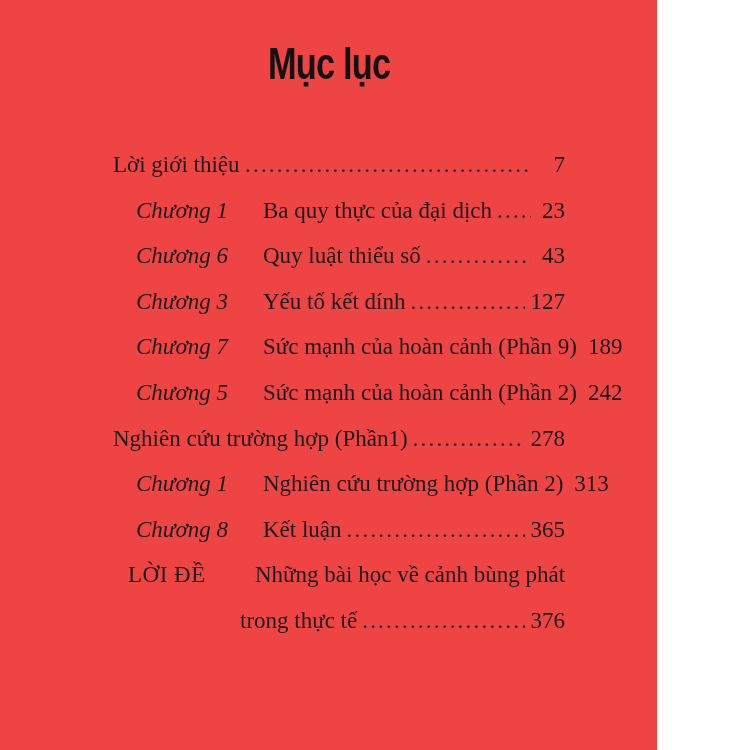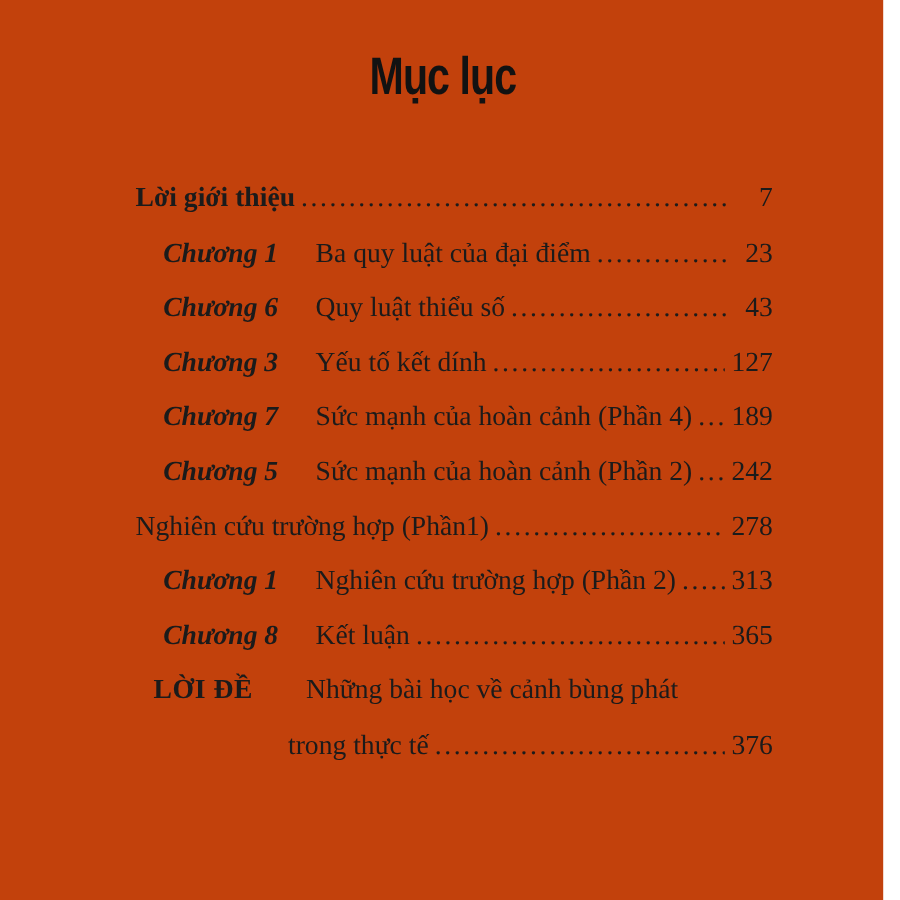--- a/index.html
+++ b/index.html
@@ -2,23 +2,23 @@
 <html><head>
 <meta charset="utf-8">
 <style>
   html, body {
     margin: 0;
     padding: 0;
     background: #ffffff;
   }
   .page {
     position: relative;
-    width: 736px;
+    width: 657px;
     height: 750px;
-    background: #c2410c;
+    background: #ef4444;
     color: #1b1b1b;
     overflow: hidden;
     font-family: "Liberation Serif", serif;
   }
   .title-wrap {
     margin: 42px 0 0 0;
     text-align: center;
   }
   .title-text {
     display: inline-block;
@@ -38,21 +38,20 @@
     display: flex;
     align-items: baseline;
     height: 45.6px;
     font-size: 23px;
     line-height: 45.6px;
     color: #1b1b1b;
   }
   .label {
     flex: 0 0 127px;
     white-space: nowrap;
-    font-weight: bold;
   }
   .label.italic { font-style: italic; margin-left: 23px; }
   .label.caps   { letter-spacing: 0.5px; margin-left: 15px; }
   .title {
     flex: 0 0 auto;
     white-space: nowrap;
   }
   .leader {
     flex: 1 1 auto;
     overflow: hidden;
@@ -81,42 +80,42 @@
   <div class="toc">
   <div class="row">
     <span class="label">Lời giới thiệu</span>
     <span class="title"></span>
     <span class="leader">..........................................................................................</span>
     <span class="page-num">7</span>
   </div>
 
   <div class="row">
     <span class="label italic">Chương 1</span>
-    <span class="title">Ba quy luật của đại điểm</span>
+    <span class="title">Ba quy thực của đại dịch</span>
     <span class="leader">..........................................................................................</span>
     <span class="page-num">23</span>
   </div>
 
   <div class="row">
     <span class="label italic">Chương 6</span>
     <span class="title">Quy luật thiểu số</span>
     <span class="leader">..........................................................................................</span>
     <span class="page-num">43</span>
   </div>
 
   <div class="row">
     <span class="label italic">Chương 3</span>
     <span class="title">Yếu tố kết dính</span>
     <span class="leader">..........................................................................................</span>
     <span class="page-num">127</span>
   </div>
 
   <div class="row">
     <span class="label italic">Chương 7</span>
-    <span class="title">Sức mạnh của hoàn cảnh (Phần 4)</span>
+    <span class="title">Sức mạnh của hoàn cảnh (Phần 9)</span>
     <span class="leader">..........................................................................................</span>
     <span class="page-num">189</span>
   </div>
 
   <div class="row">
     <span class="label italic">Chương 5</span>
     <span class="title">Sức mạnh của hoàn cảnh (Phần 2)</span>
     <span class="leader">..........................................................................................</span>
     <span class="page-num">242</span>
   </div>

